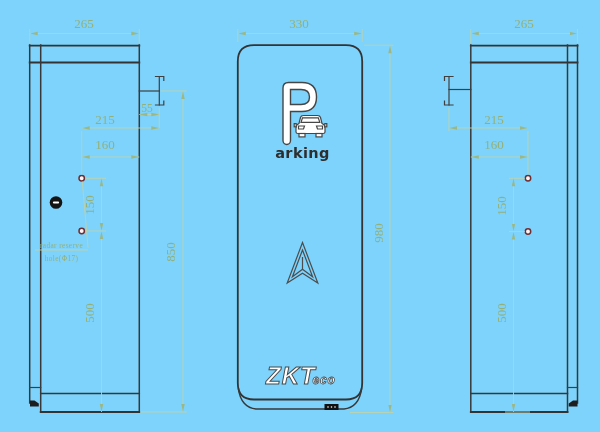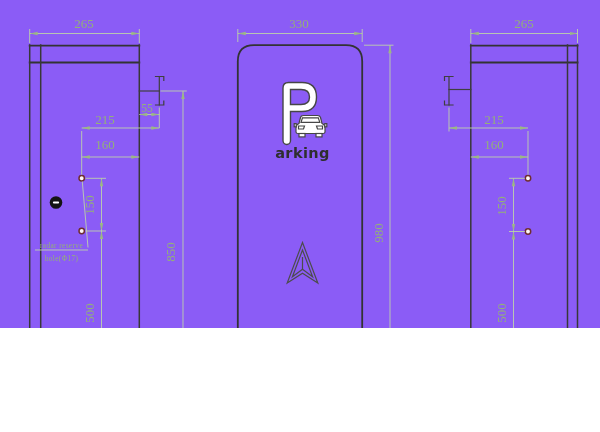--- a/index.html
+++ b/index.html
@@ -1,16 +1,16 @@
 <!DOCTYPE html>
 <html><head>
 <meta charset="utf-8">
 <style>
   html,body{margin:0;padding:0;background:#fff;}
-  .stage{position:relative;width:600px;height:328px;background:#8b5cf6;overflow:hidden;
+  .stage{position:relative;width:600px;height:432px;background:#7dd3fc;overflow:hidden;
          font-family:"Liberation Sans",sans-serif;}
   svg{position:absolute;left:0;top:0;}
   .ln{stroke:#383838;stroke-width:1.5;fill:none;stroke-linecap:square;}
   .lnh{stroke:#333333;stroke-width:1.8;fill:none;stroke-linecap:square;}
   .ln2{stroke:#3f3f3f;stroke-width:1.2;fill:none;stroke-linecap:square;}
   .gl{stroke:#bdd1ab;stroke-width:0.9;fill:none;}
   .gt{font-family:"Liberation Serif",serif;font-size:13px;fill:#94b079;text-anchor:middle;}
   .gts{font-family:"Liberation Serif",serif;font-size:7.3px;fill:#94b079;text-anchor:middle;letter-spacing:0.4px;}
   .logo-word{font-family:"DejaVu Sans",sans-serif;font-weight:bold;font-size:14.5px;fill:#2e2e2e;text-anchor:middle;letter-spacing:0.4px;}
   .brand-main{font-family:"Liberation Sans",sans-serif;font-style:italic;font-weight:bold;font-size:24px;

